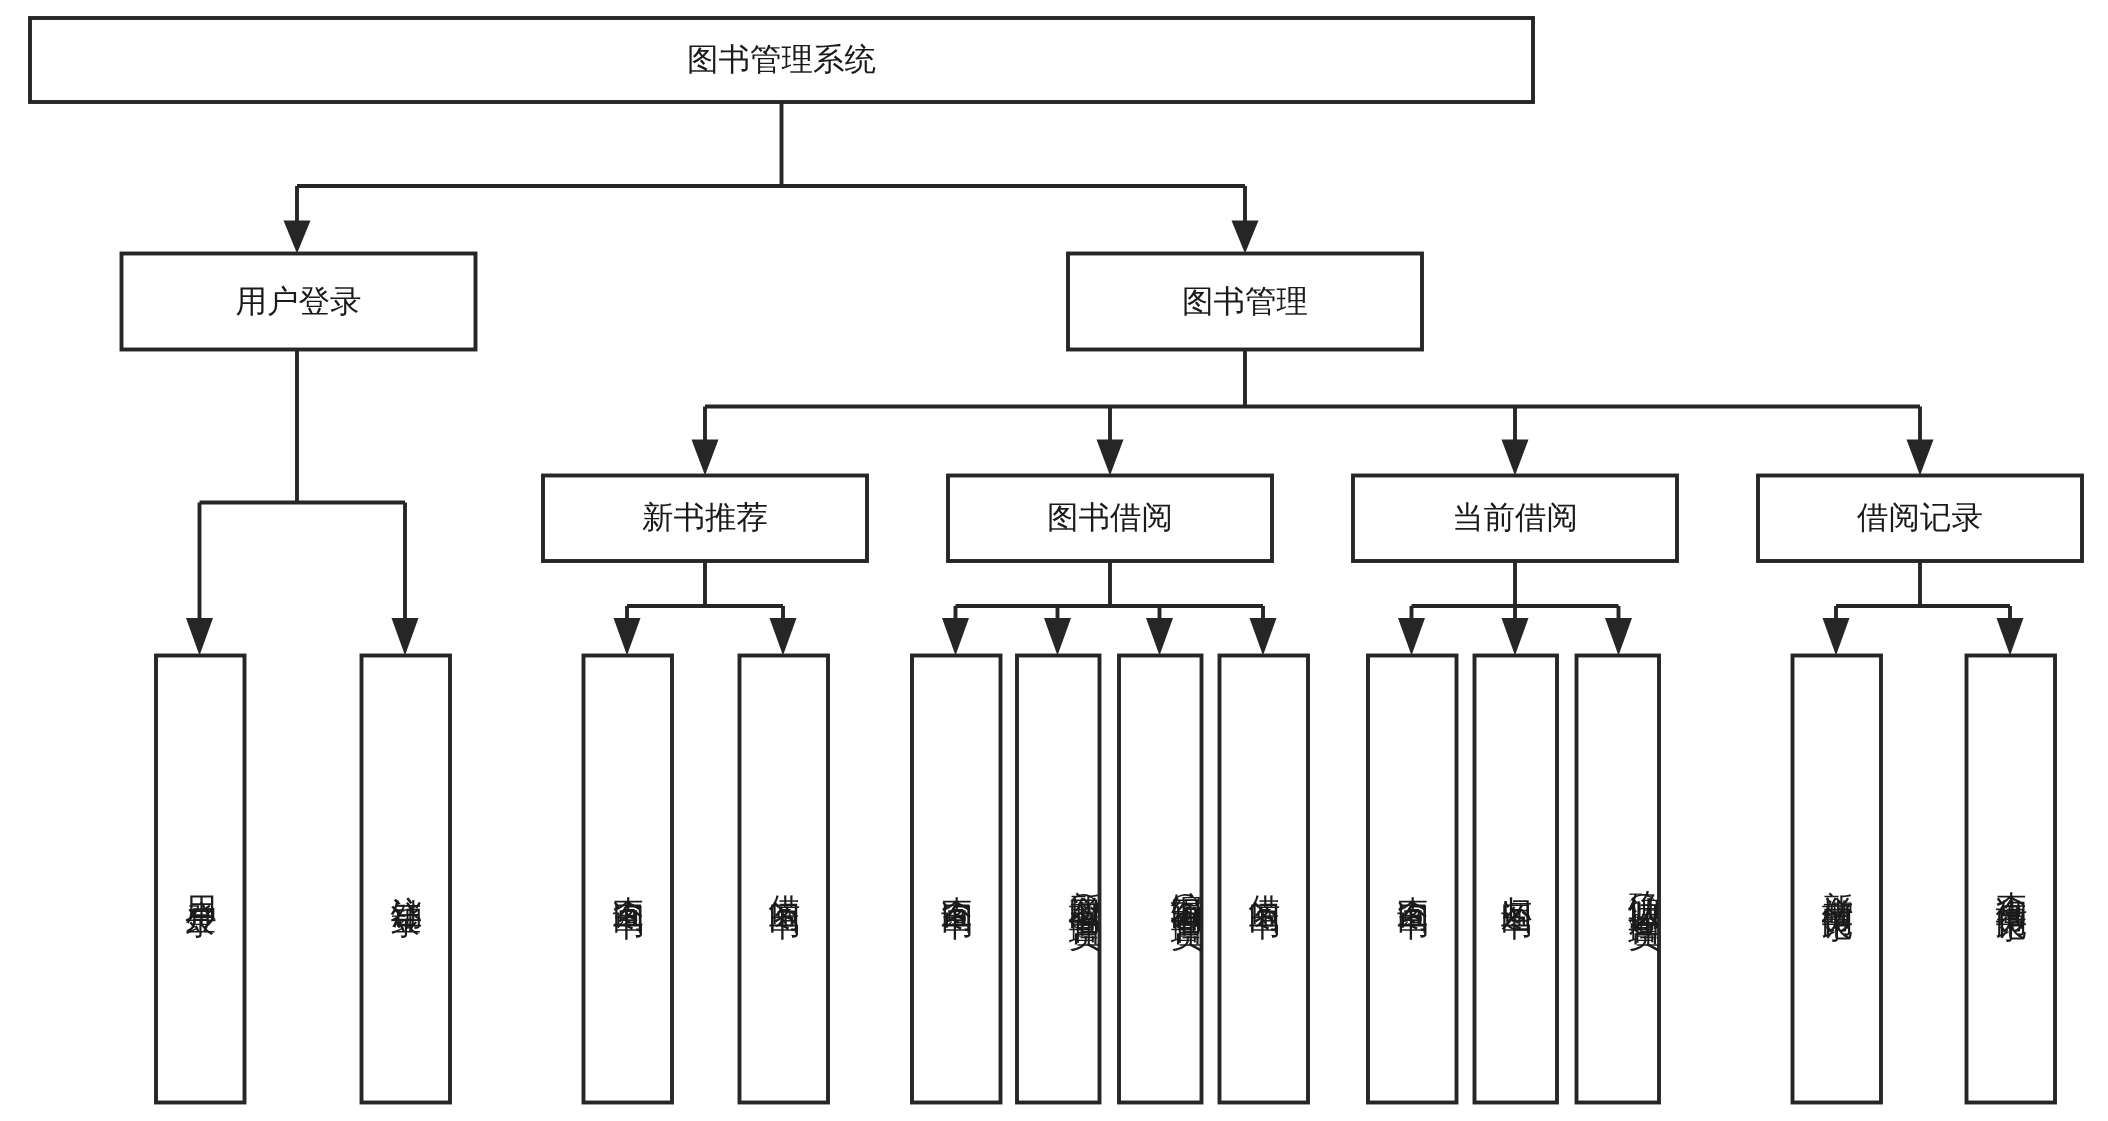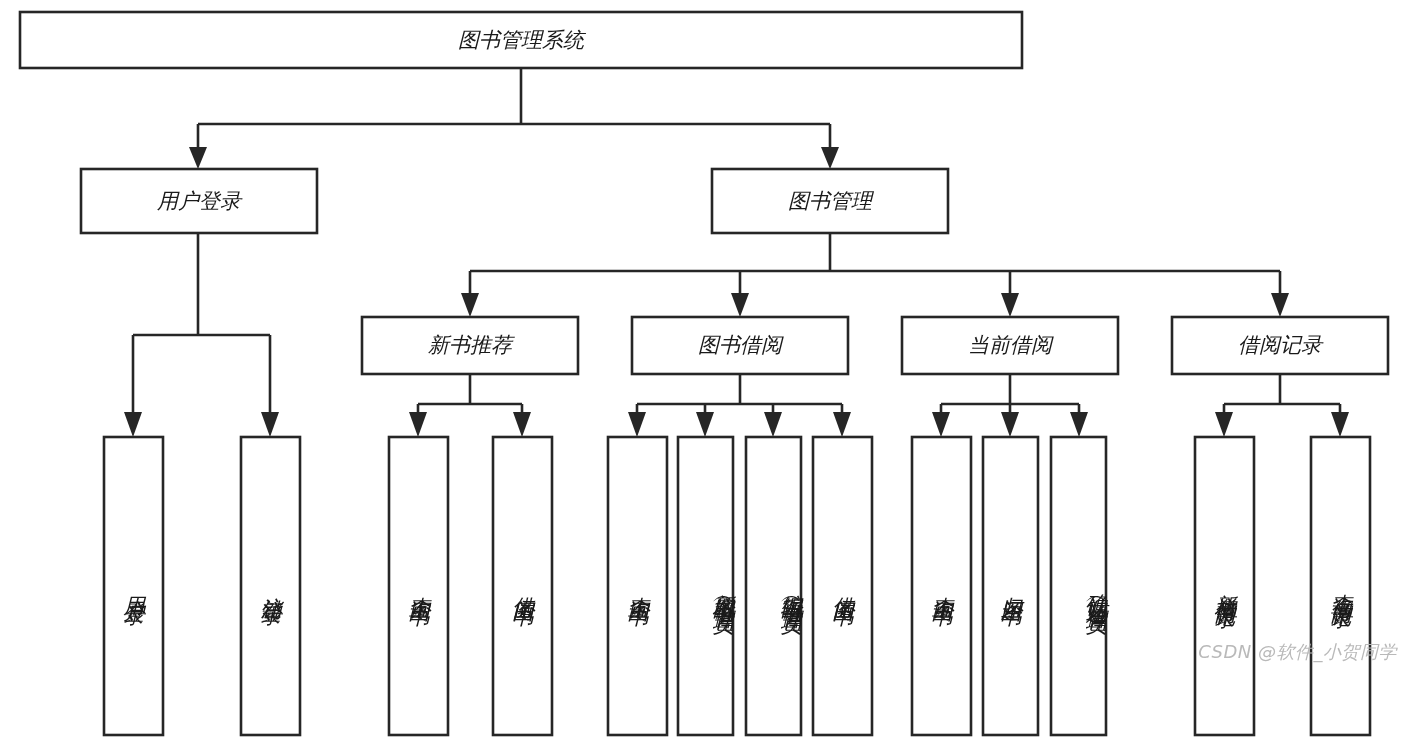--- a/index.html
+++ b/index.html
@@ -11,21 +11,20 @@
     width: 1405px;
     height: 747px;
     font-family: "DejaVu Sans", "Liberation Sans", sans-serif;
     overflow: hidden;
   }
   #diagram-root {
     position: relative;
     width: 1405px;
     height: 670px;
     background: #ffffff;
-    font-style: italic;
   }
   svg.flow {
     position: absolute;
     left: 0;
     top: 0;
     width: 1405px;
     height: 747px;
   }
   .node-box {
     fill: #ffffff;
@@ -194,14 +193,13 @@
   <div class="vlabel" style="left:746px; top:437px; width:55px; height:298px; align-items:flex-start; padding-top:8px; box-sizing:border-box;">编辑图书（管理员）</div>
   <div class="vlabel" style="left:813px; top:437px; width:59px; height:298px;">借阅图书</div>
 
   <div class="vlabel" style="left:912px; top:437px; width:59px; height:298px;">查询图书</div>
   <div class="vlabel" style="left:983px; top:437px; width:55px; height:298px;">归还图书</div>
   <div class="vlabel" style="left:1051px; top:437px; width:55px; height:298px; align-items:flex-start; padding-top:8px; box-sizing:border-box;">确认归还（管理员）</div>
 
   <div class="vlabel" style="left:1195px; top:437px; width:59px; height:298px;">新增借阅记录</div>
   <div class="vlabel" style="left:1311px; top:437px; width:59px; height:298px;">查询借阅记录</div>
 
-  <div class="watermark">CSDN @软件_小贺同学</div>
 </div>
 
 </body></html>

